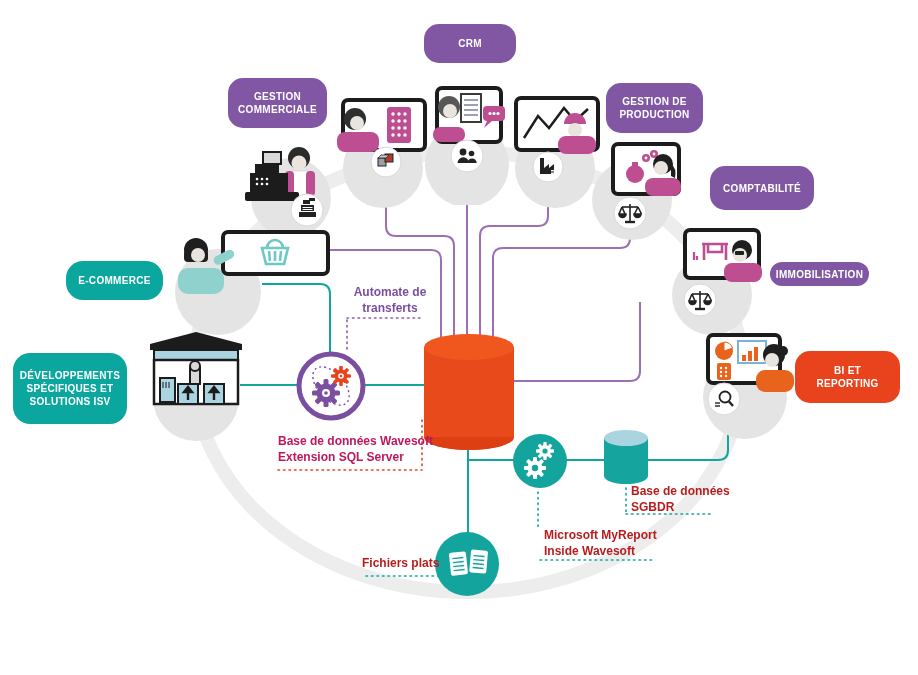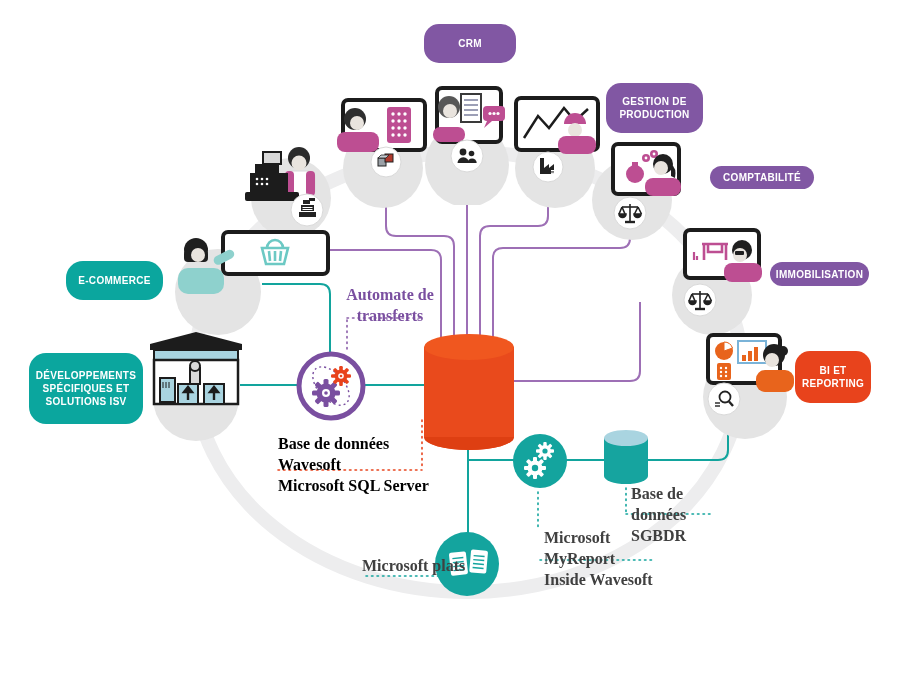--- a/index.html
+++ b/index.html
@@ -7,24 +7,24 @@
          font-family:"Liberation Sans",sans-serif;}
   #wires{position:absolute;left:0;top:0;z-index:1;}
   .node{position:absolute;z-index:3;}
   .pill{position:absolute;z-index:4;border-radius:15px;color:#fff;font-weight:bold;
         font-size:10px;line-height:1.3;display:flex;align-items:center;justify-content:center;
         text-align:center;padding:10px 9px;box-sizing:border-box;letter-spacing:.3px;
         text-transform:uppercase;}
   .pill.purple{background:#8157a3;}
   .pill.teal{background:#0ba69e;border-radius:17px;}
   .pill.orange{background:#e8431c;}
-  .ann{position:absolute;z-index:4;font-weight:bold;font-size:16px;line-height:1.3;font-family:Liberation Serif, serif;}
+  .ann{position:absolute;z-index:4;font-weight:bold;font-size:12px;line-height:1.3;}
   .ann.purple-t{color:#7a4fa0;text-align:center;}
-  .ann.orange-t{color:#000000;}
-  .ann.teal-t{color:#404040;}
+  .ann.orange-t{color:#be185d;}
+  .ann.teal-t{color:#b91c1c;}
 </style>
 </head>
 <body>
 
 <div id="stage">
 
   <svg id="wires" width="918" height="675">
     <ellipse cx="468" cy="372" rx="274" ry="220" stroke="#ededee" stroke-width="14" fill="none"></ellipse>
 
     <g stroke="#9d6fb5" stroke-width="2" fill="none">
@@ -384,48 +384,51 @@
           <line x1="40" y1="30" x2="51" y2="30"></line>
           <line x1="40" y1="34" x2="51" y2="34"></line>
           <line x1="40" y1="38" x2="51" y2="38"></line>
         </g>
     </g>
   </svg>
 
   <div class="pill purple" style="left:424px;top:24px;width:92px;height:39px">
       <span>CRM</span>
     </div>
+  <div class="pill purple" style="left:228px;top:78px;width:99px;height:50px">
+      <span>GESTION COMMERCIALE</span>
+    </div>
   <div class="pill purple" style="left:606px;top:83px;width:97px;height:50px">
       <span>GESTION DE PRODUCTION</span>
     </div>
-  <div class="pill purple" style="left:710px;top:166px;width:104px;height:23px">
+  <div class="pill purple" style="left:710px;top:166px;width:104px;height:44px">
       <span>COMPTABILITÉ</span>
     </div>
   <div class="pill teal" style="left:66px;top:261px;width:97px;height:39px">
       <span>E-COMMERCE</span>
     </div>
   <div class="pill purple" style="left:770px;top:262px;width:99px;height:24px">
       <span>IMMOBILISATION</span>
     </div>
-  <div class="pill teal" style="left:29px;top:353px;width:114px;height:71px">
+  <div class="pill teal" style="left:13px;top:353px;width:114px;height:71px">
       <span>DÉVELOPPEMENTS SPÉCIFIQUES ET SOLUTIONS ISV</span>
     </div>
-  <div class="pill orange" style="left:795px;top:351px;width:76px;height:52px">
+  <div class="pill orange" style="left:795px;top:351px;width:105px;height:52px">
       <span>BI ET REPORTING</span>
     </div>
 
   <div class="ann purple-t" style="left:328px;top:285px;width:124px">
     <span>Automate de transferts</span>
   </div>
   <div class="ann orange-t" style="left:278px;top:434px;width:170px">
     <span style="display:block">Base de données Wavesoft</span>
-    <span style="display:block">Microsoft SQL Server</span>
+    <span style="display:block">Extension SQL Server</span>
   </div>
   <div class="ann teal-t" style="left:362px;top:556px">
-    <span>Microsoft plats</span>
+    <span>Fichiers plats</span>
   </div>
   <div class="ann teal-t" style="left:544px;top:528px;width:130px">
     <span style="display:block">Microsoft MyReport</span>
     <span style="display:block">Inside Wavesoft</span>
   </div>
   <div class="ann teal-t" style="left:631px;top:484px;width:110px">
     <span style="display:block">Base de données</span>
     <span style="display:block">SGBDR</span>
   </div>
 

